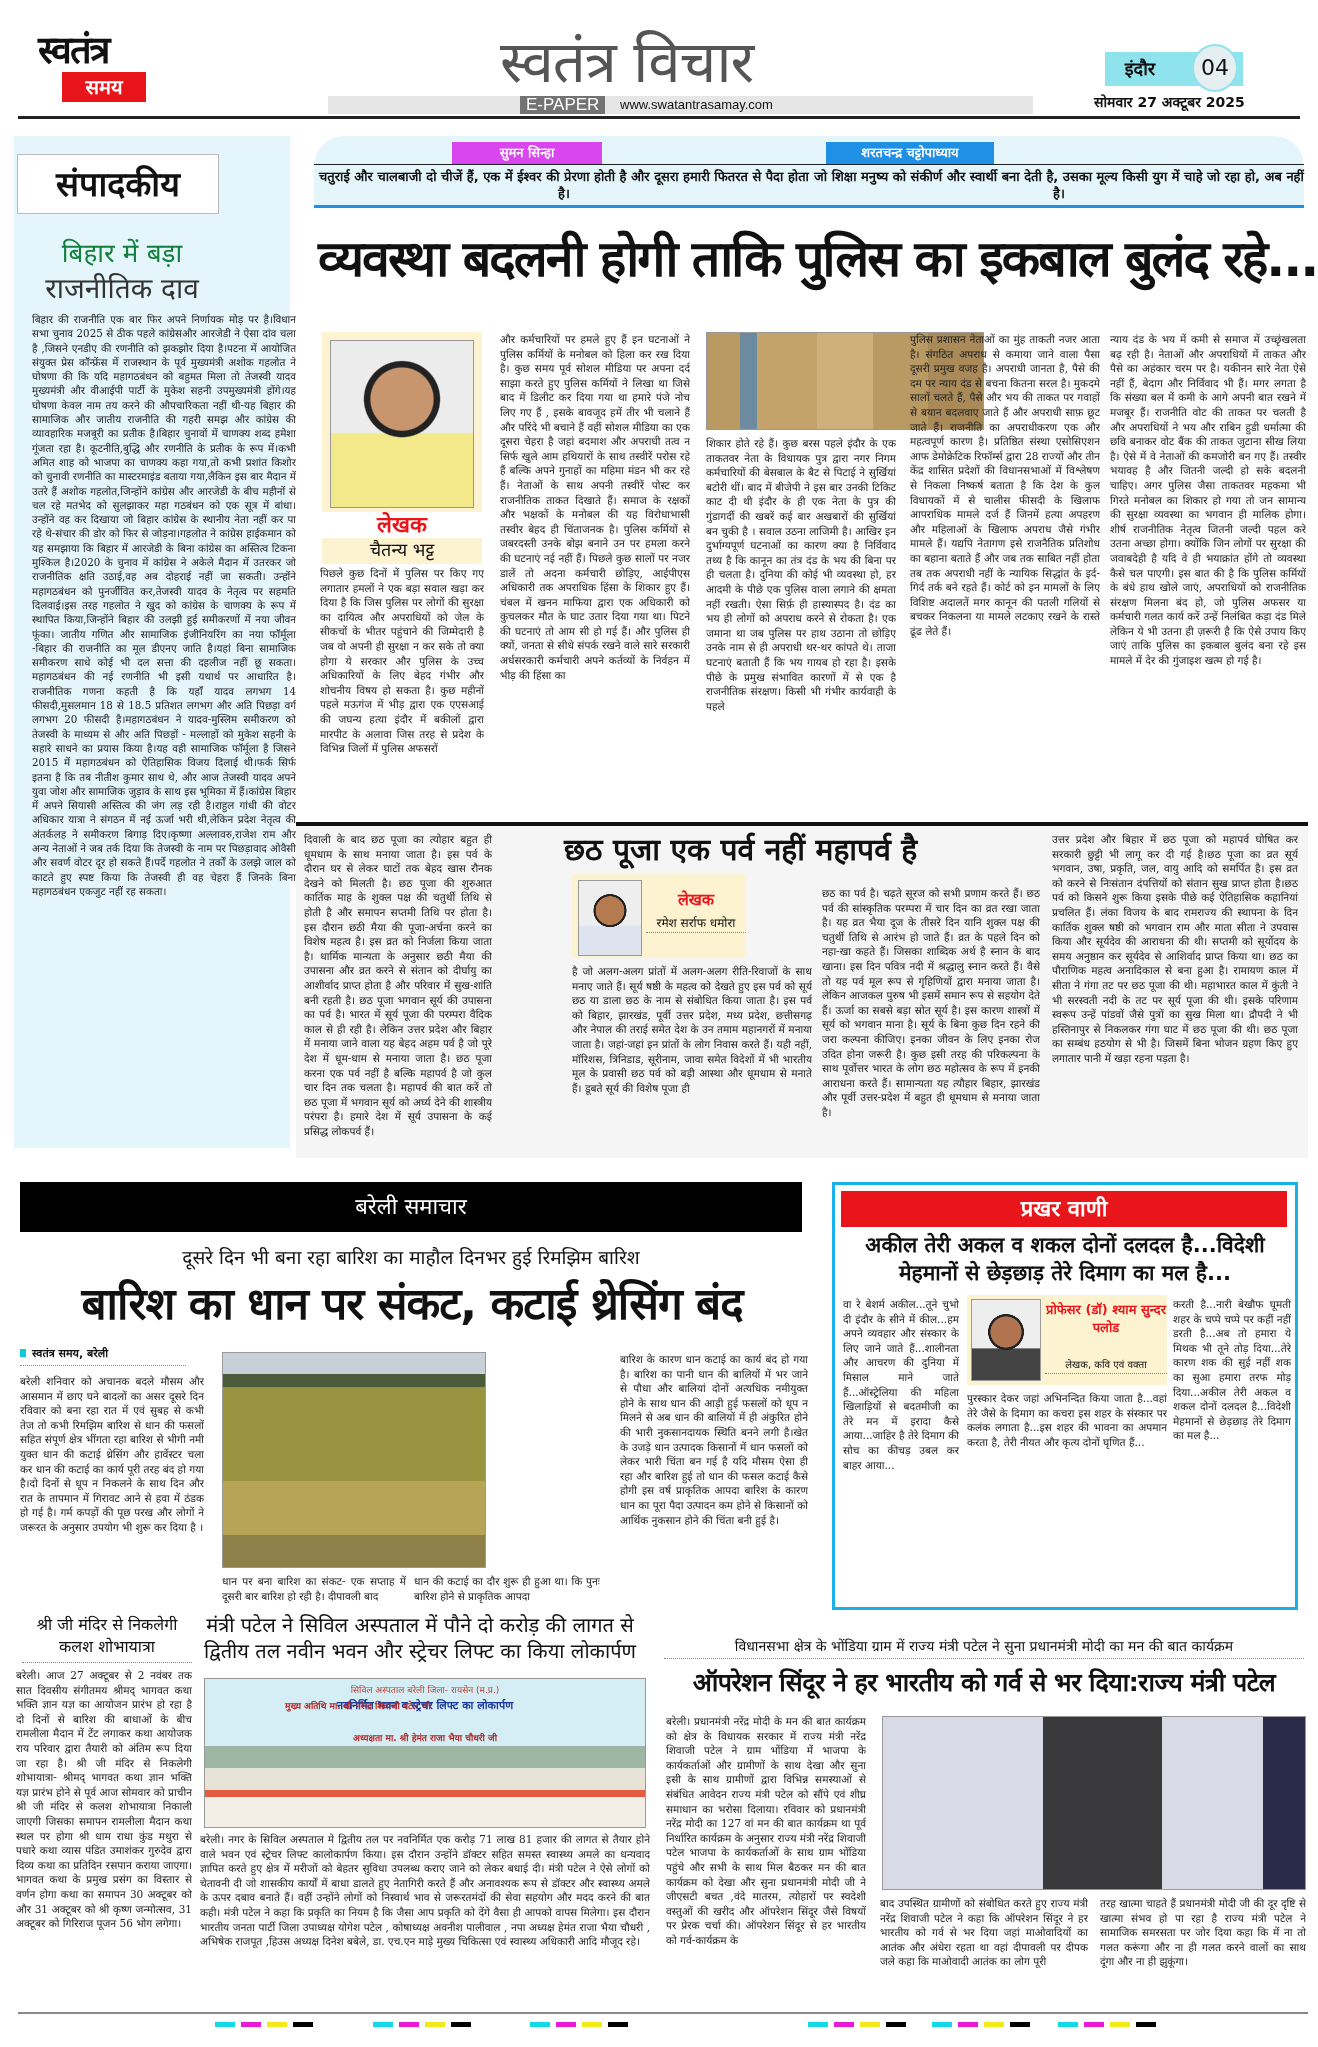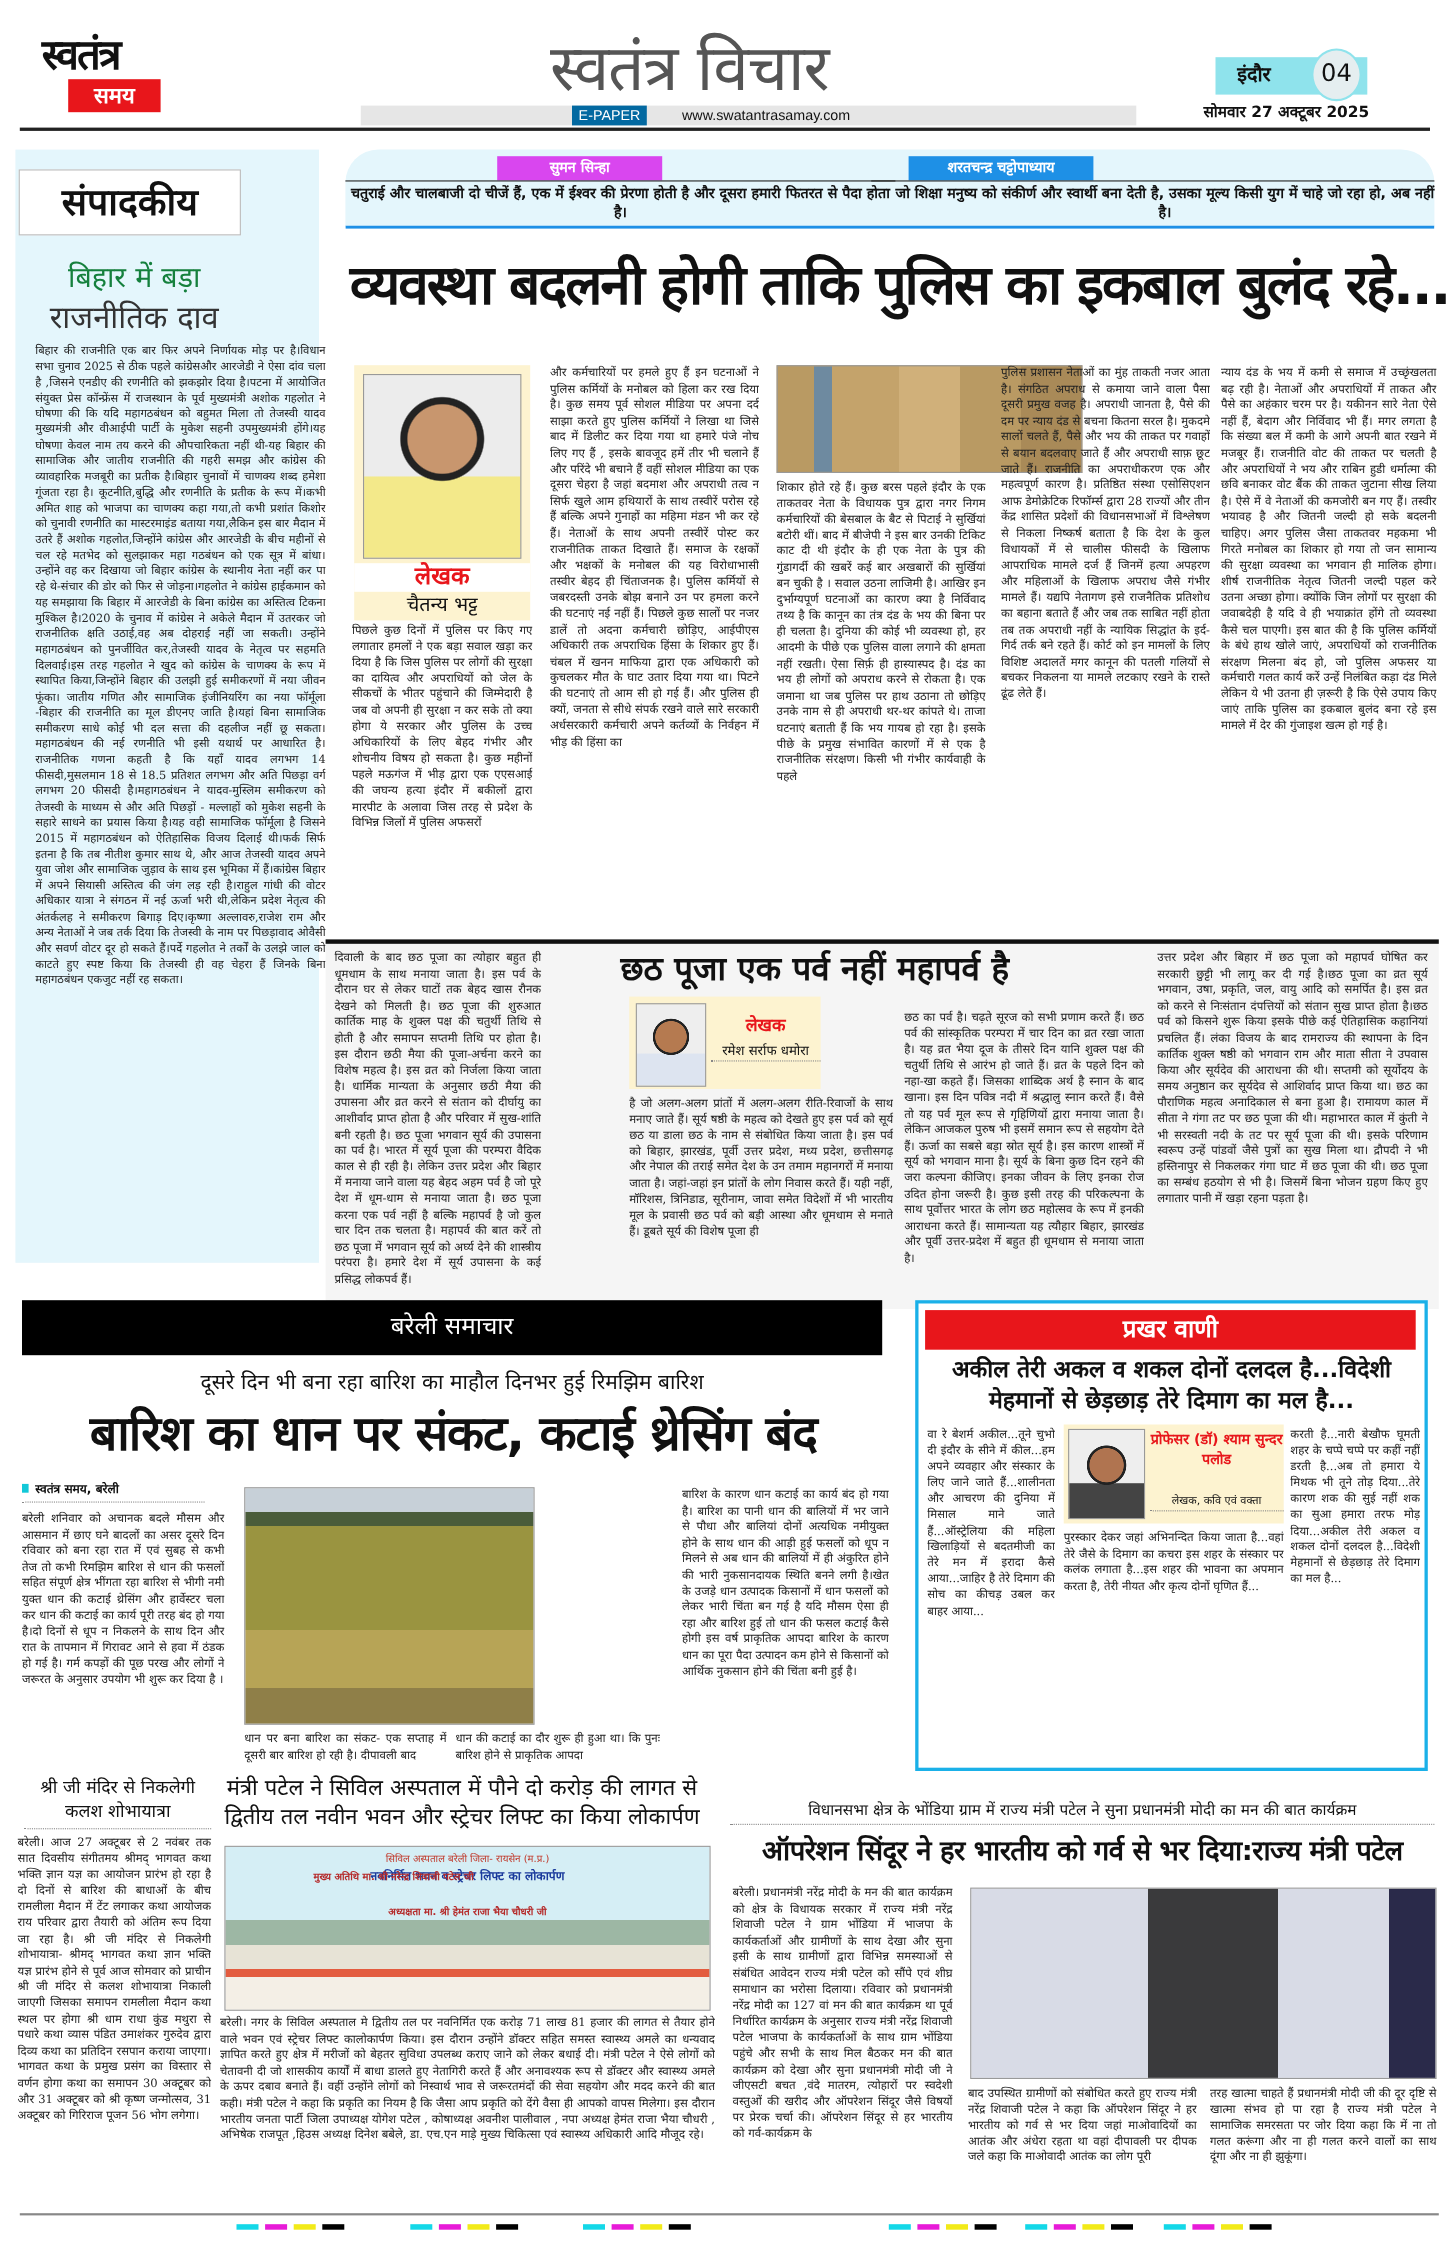--- a/index.html
+++ b/index.html
@@ -14,21 +14,21 @@
 </head>
 <body>
 
 <div class="abs" style="left:0;top:0;width:1318px;height:118px;">
   <div class="abs" style="left:38px;top:28px;width:90px;">
     <div style="font-family:'DejaVu Serif',serif;font-weight:bold;font-size:38px;line-height:44px;color:#111;letter-spacing:-2px">स्वतंत्र</div>
     <div style="margin-left:24px;width:84px;background:#e8161b;color:#fff;font-weight:bold;font-size:20px;text-align:center;line-height:30px">समय</div>
   </div>
   <div class="abs" style="left:500px;top:30px;font-size:58px;color:#555;line-height:64px;letter-spacing:-1px">स्वतंत्र विचार</div>
   <div class="abs" style="left:328px;top:96px;width:705px;height:18px;background:#e6e6e6;"></div>
-  <div class="abs" style="left:520px;top:96px;height:18px;padding:0 6px;background:#0369a1;color:#fff;font-size:13px;line-height:18px;font-family:'Liberation Sans',sans-serif">E-PAPER</div>
+  <div class="abs" style="left:520px;top:96px;height:18px;padding:0 6px;background:#737373;color:#fff;font-size:17px;line-height:18px;font-family:'Liberation Sans',sans-serif">E-PAPER</div>
   <div class="abs" style="left:620px;top:96px;font-size:13px;line-height:18px;font-family:'Liberation Sans',sans-serif">www.swatantrasamay.com</div>
   <div class="abs" style="left:1105px;top:52px;width:138px;height:34px;background:#8fe3ec;"></div>
   <div class="abs" style="left:1105px;top:54px;width:70px;text-align:center;font-weight:bold;font-size:18px;line-height:30px">इंदौर</div>
   <div class="abs" style="left:1192px;top:44px;width:46px;height:48px;border-radius:50%;background:#e5eef0;border:2px solid #8fe3ec;font-weight:normal;font-size:22px;text-align:center;line-height:44px">04</div>
   <div class="abs" style="left:1094px;top:92px;font-weight:bold;font-size:14px;line-height:20px">सोमवार 27 अक्टूबर 2025</div>
   <div class="abs" style="left:18px;top:116px;width:1282px;height:3px;background:#222"></div>
 </div>
 
 <div class="abs" style="left:14px;top:136px;width:276px;height:1012px;background:#e4f6fc;">
   <div class="abs" style="left:3px;top:18px;width:202px;height:60px;background:#fff;border:1px solid #bbb;"></div>
@@ -53,21 +53,21 @@
   <div class="abs" style="left:0;top:180px;width:160px;text-align:center;color:#e8161b;font-weight:bold;font-size:22px;line-height:26px;background:#fff">लेखक</div>
   <div class="abs" style="left:0;top:206px;width:160px;text-align:center;font-size:18px;line-height:24px">चैतन्य भट्ट</div>
 </div>
 <div class="abs txt" style="left:320px;top:566px;width:164px;height:232px;overflow:hidden">पिछले कुछ दिनों में पुलिस पर किए गए लगातार हमलों ने एक बड़ा सवाल खड़ा कर दिया है कि जिस पुलिस पर लोगों की सुरक्षा का दायित्व और अपराधियों को जेल के सीकचों के भीतर पहुंचाने की जिम्मेदारी है जब वो अपनी ही सुरक्षा न कर सके तो क्या होगा ये सरकार और पुलिस के उच्च अधिकारियों के लिए बेहद गंभीर और शोचनीय विषय हो सकता है। कुछ महीनों पहले मऊगंज में भीड़ द्वारा एक एएसआई की जघन्य हत्या इंदौर में बकीलों द्वारा मारपीट के अलावा जिस तरह से प्रदेश के विभिन्न जिलों में पुलिस अफसरों</div>
 <div class="abs txt" style="left:500px;top:332px;width:190px;height:470px;overflow:hidden">और कर्मचारियों पर हमले हुए हैं इन घटनाओं ने पुलिस कर्मियों के मनोबल को हिला कर रख दिया है। कुछ समय पूर्व सोशल मीडिया पर अपना दर्द साझा करते हुए पुलिस कर्मियों ने लिखा था जिसे बाद में डिलीट कर दिया गया था हमारे पंजे नोच लिए गए हैं , इसके बावजूद हमें तीर भी चलाने हैं और परिंदे भी बचाने हैं वहीं सोशल मीडिया का एक दूसरा चेहरा है जहां बदमाश और अपराधी तत्व न सिर्फ खुले आम हथियारों के साथ तस्वीरें परोस रहे हैं बल्कि अपने गुनाहों का महिमा मंडन भी कर रहे हैं। नेताओं के साथ अपनी तस्वीरें पोस्ट कर राजनीतिक ताकत दिखाते हैं। समाज के रक्षकों और भक्षकों के मनोबल की यह विरोधाभासी तस्वीर बेहद ही चिंताजनक है। पुलिस कर्मियों से जबरदस्ती उनके बोझ बनाने उन पर हमला करने की घटनाएं नई नहीं हैं। पिछले कुछ सालों पर नजर डालें तो अदना कर्मचारी छोड़िए, आईपीएस अधिकारी तक अपराधिक हिंसा के शिकार हुए हैं। चंबल में खनन माफिया द्वारा एक अधिकारी को कुचलकर मौत के घाट उतार दिया गया था। पिटने की घटनाएं तो आम सी हो गई हैं। और पुलिस ही क्यों, जनता से सीधे संपर्क रखने वाले सारे सरकारी अर्धसरकारी कर्मचारी अपने कर्तव्यों के निर्वहन में भीड़ की हिंसा का</div>
 <div class="abs photo" style="left:706px;top:332px;width:278px;height:98px;background:linear-gradient(90deg,#b99a63 0 12%,#6e8aa0 12% 18%,#c4a36b 18% 40%,#d0b07a 40% 60%,#b99a63 60% 80%,#a98a58 80%),#b99a63"></div>
 <div class="abs txt" style="left:706px;top:436px;width:190px;height:366px;overflow:hidden">शिकार होते रहे हैं। कुछ बरस पहले इंदौर के एक ताकतवर नेता के विधायक पुत्र द्वारा नगर निगम कर्मचारियों की बेसबाल के बैट से पिटाई ने सुर्खियां बटोरी थीं। बाद में बीजेपी ने इस बार उनकी टिकिट काट दी थी इंदौर के ही एक नेता के पुत्र की गुंडागर्दी की खबरें कई बार अखबारों की सुर्खियां बन चुकी है । सवाल उठना लाजिमी है। आखिर इन दुर्भाग्यपूर्ण घटनाओं का कारण क्या है निर्विवाद तथ्य है कि कानून का तंत्र दंड के भय की बिना पर ही चलता है। दुनिया की कोई भी व्यवस्था हो, हर आदमी के पीछे एक पुलिस वाला लगाने की क्षमता नहीं रखती। ऐसा सिर्फ़ ही हास्यास्पद है। दंड का भय ही लोगों को अपराध करने से रोकता है। एक जमाना था जब पुलिस पर हाथ उठाना तो छोड़िए उनके नाम से ही अपराधी थर-थर कांपते थे। ताजा घटनाएं बताती हैं कि भय गायब हो रहा है। इसके पीछे के प्रमुख संभावित कारणों में से एक है राजनीतिक संरक्षण। किसी भी गंभीर कार्यवाही के पहले</div>
 <div class="abs txt" style="left:910px;top:332px;width:190px;height:470px;overflow:hidden">पुलिस प्रशासन नेताओं का मुंह ताकती नजर आता है। संगठित अपराध से कमाया जाने वाला पैसा दूसरी प्रमुख वजह है। अपराधी जानता है, पैसे की दम पर न्याय दंड से बचना कितना सरल है। मुकदमे सालों चलते हैं, पैसे और भय की ताकत पर गवाहों से बयान बदलवाए जाते हैं और अपराधी साफ़ छूट जाते हैं। राजनीति का अपराधीकरण एक और महत्वपूर्ण कारण है। प्रतिष्ठित संस्था एसोसिएशन आफ डेमोक्रेटिक रिफॉर्म्स द्वारा 28 राज्यों और तीन केंद्र शासित प्रदेशों की विधानसभाओं में विश्लेषण से निकला निष्कर्ष बताता है कि देश के कुल विधायकों में से चालीस फीसदी के खिलाफ आपराधिक मामले दर्ज हैं जिनमें हत्या अपहरण और महिलाओं के खिलाफ अपराध जैसे गंभीर मामले हैं। यद्यपि नेतागण इसे राजनैतिक प्रतिशोध का बहाना बताते हैं और जब तक साबित नहीं होता तब तक अपराधी नहीं के न्यायिक सिद्धांत के इर्द-गिर्द तर्क बने रहते हैं। कोर्ट को इन मामलों के लिए विशिष्ट अदालतें मगर कानून की पतली गलियों से बचकर निकलना या मामले लटकाए रखने के रास्ते ढूंढ लेते हैं।</div>
 <div class="abs txt" style="left:1110px;top:332px;width:196px;height:470px;overflow:hidden">न्याय दंड के भय में कमी से समाज में उच्छृंखलता बढ़ रही है। नेताओं और अपराधियों में ताकत और पैसे का अहंकार चरम पर है। यकीनन सारे नेता ऐसे नहीं हैं, बेदाग और निर्विवाद भी हैं। मगर लगता है कि संख्या बल में कमी के आगे अपनी बात रखने में मजबूर हैं। राजनीति वोट की ताकत पर चलती है और अपराधियों ने भय और राबिन हुडी धर्मात्मा की छवि बनाकर वोट बैंक की ताकत जुटाना सीख लिया है। ऐसे में वे नेताओं की कमजोरी बन गए हैं। तस्वीर भयावह है और जितनी जल्दी हो सके बदलनी चाहिए। अगर पुलिस जैसा ताकतवर महकमा भी गिरते मनोबल का शिकार हो गया तो जन सामान्य की सुरक्षा व्यवस्था का भगवान ही मालिक होगा। शीर्ष राजनीतिक नेतृत्व जितनी जल्दी पहल करे उतना अच्छा होगा। क्योंकि जिन लोगों पर सुरक्षा की जवाबदेही है यदि वे ही भयाक्रांत होंगे तो व्यवस्था कैसे चल पाएगी। इस बात की है कि पुलिस कर्मियों के बंधे हाथ खोले जाएं, अपराधियों को राजनीतिक संरक्षण मिलना बंद हो, जो पुलिस अफसर या कर्मचारी गलत कार्य करें उन्हें निलंबित कड़ा दंड मिले लेकिन ये भी उतना ही ज़रूरी है कि ऐसे उपाय किए जाएं ताकि पुलिस का इकबाल बुलंद बना रहे इस मामले में देर की गुंजाइश खत्म हो गई है।</div>
 
-<div class="abs" style="left:296px;top:822px;width:1012px;height:336px;background:#f5f5f5;border-top:4px solid #111;margin-top:32px;">
+<div class="abs" style="left:296px;top:822px;width:1012px;height:336px;background:#f5f5f5;border-top:4px solid #111;">
   <div class="abs txt" style="left:8px;top:6px;width:188px;height:324px;overflow:hidden">दिवाली के बाद छठ पूजा का त्योहार बहुत ही धूमधाम के साथ मनाया जाता है। इस पर्व के दौरान घर से लेकर घाटों तक बेहद खास रौनक देखने को मिलती है। छठ पूजा की शुरुआत कार्तिक माह के शुक्ल पक्ष की चतुर्थी तिथि से होती है और समापन सप्तमी तिथि पर होता है। इस दौरान छठी मैया की पूजा-अर्चना करने का विशेष महत्व है। इस व्रत को निर्जला किया जाता है। धार्मिक मान्यता के अनुसार छठी मैया की उपासना और व्रत करने से संतान को दीर्घायु का आशीर्वाद प्राप्त होता है और परिवार में सुख-शांति बनी रहती है। छठ पूजा भगवान सूर्य की उपासना का पर्व है। भारत में सूर्य पूजा की परम्परा वैदिक काल से ही रही है। लेकिन उत्तर प्रदेश और बिहार में मनाया जाने वाला यह बेहद अहम पर्व है जो पूरे देश में धूम-धाम से मनाया जाता है। छठ पूजा करना एक पर्व नहीं है बल्कि महापर्व है जो कुल चार दिन तक चलता है। महापर्व की बात करें तो छठ पूजा में भगवान सूर्य को अर्घ्य देने की शास्त्रीय परंपरा है। हमारे देश में सूर्य उपासना के कई प्रसिद्ध लोकपर्व हैं।</div>
   <div class="abs hl" style="left:268px;top:2px;width:450px;font-size:30px;line-height:44px;white-space:nowrap">छठ पूजा एक पर्व नहीं महापर्व है</div>
   <div class="abs" style="left:276px;top:48px;width:174px;height:84px;background:#fdf3d0;">
     <div class="abs photo" style="left:6px;top:6px;width:64px;height:76px;background:radial-gradient(circle at 50% 40%,#b57a50 0 26%,#222 27% 30%,transparent 31%),linear-gradient(#eee 60%,#dde4f0 61%)"></div>
     <div class="abs" style="left:74px;top:16px;width:100px;text-align:center;color:#e8161b;font-weight:bold;font-size:16px;line-height:20px">लेखक</div>
     <div class="abs" style="left:74px;top:40px;width:100px;text-align:center;font-size:12px;line-height:18px;border-bottom:1px dotted #888">रमेश सर्राफ धमोरा</div>
   </div>
   <div class="abs txt" style="left:276px;top:138px;width:240px;height:192px;overflow:hidden">है जो अलग-अलग प्रांतों में अलग-अलग रीति-रिवाजों के साथ मनाए जाते हैं। सूर्य षष्ठी के महत्व को देखते हुए इस पर्व को सूर्य छठ या डाला छठ के नाम से संबोधित किया जाता है। इस पर्व को बिहार, झारखंड, पूर्वी उत्तर प्रदेश, मध्य प्रदेश, छत्तीसगढ़ और नेपाल की तराई समेत देश के उन तमाम महानगरों में मनाया जाता है। जहां-जहां इन प्रांतों के लोग निवास करते हैं। यही नहीं, मॉरिशस, त्रिनिडाड, सूरीनाम, जावा समेत विदेशों में भी भारतीय मूल के प्रवासी छठ पर्व को बड़ी आस्था और धूमधाम से मनाते हैं। डूबते सूर्य की विशेष पूजा ही</div>
   <div class="abs txt" style="left:526px;top:60px;width:218px;height:270px;overflow:hidden">छठ का पर्व है। चढ़ते सूरज को सभी प्रणाम करते हैं। छठ पर्व की सांस्कृतिक परम्परा में चार दिन का व्रत रखा जाता है। यह व्रत भैया दूज के तीसरे दिन यानि शुक्ल पक्ष की चतुर्थी तिथि से आरंभ हो जाते हैं। व्रत के पहले दिन को नहा-खा कहते हैं। जिसका शाब्दिक अर्थ है स्नान के बाद खाना। इस दिन पवित्र नदी में श्रद्धालु स्नान करते हैं। वैसे तो यह पर्व मूल रूप से गृहिणियों द्वारा मनाया जाता है। लेकिन आजकल पुरुष भी इसमें समान रूप से सहयोग देते हैं। ऊर्जा का सबसे बड़ा स्रोत सूर्य है। इस कारण शास्त्रों में सूर्य को भगवान माना है। सूर्य के बिना कुछ दिन रहने की जरा कल्पना कीजिए। इनका जीवन के लिए इनका रोज उदित होना जरूरी है। कुछ इसी तरह की परिकल्पना के साथ पूर्वोत्तर भारत के लोग छठ महोत्सव के रूप में इनकी आराधना करते हैं। सामान्यता यह त्यौहार बिहार, झारखंड और पूर्वी उत्तर-प्रदेश में बहुत ही धूमधाम से मनाया जाता है।</div>
   <div class="abs txt" style="left:756px;top:6px;width:246px;height:324px;overflow:hidden">उत्तर प्रदेश और बिहार में छठ पूजा को महापर्व घोषित कर सरकारी छुट्टी भी लागू कर दी गई है।छठ पूजा का व्रत सूर्य भगवान, उषा, प्रकृति, जल, वायु आदि को समर्पित है। इस व्रत को करने से निःसंतान दंपत्तियों को संतान सुख प्राप्त होता है।छठ पर्व को किसने शुरू किया इसके पीछे कई ऐतिहासिक कहानियां प्रचलित हैं। लंका विजय के बाद रामराज्य की स्थापना के दिन कार्तिक शुक्ल षष्ठी को भगवान राम और माता सीता ने उपवास किया और सूर्यदेव की आराधना की थी। सप्तमी को सूर्योदय के समय अनुष्ठान कर सूर्यदेव से आशिर्वाद प्राप्त किया था। छठ का पौराणिक महत्व अनादिकाल से बना हुआ है। रामायण काल में सीता ने गंगा तट पर छठ पूजा की थी। महाभारत काल में कुंती ने भी सरस्वती नदी के तट पर सूर्य पूजा की थी। इसके परिणाम स्वरूप उन्हें पांडवों जैसे पुत्रों का सुख मिला था। द्रौपदी ने भी हस्तिनापुर से निकलकर गंगा घाट में छठ पूजा की थी। छठ पूजा का सम्बंध हठयोग से भी है। जिसमें बिना भोजन ग्रहण किए हुए लगातार पानी में खड़ा रहना पड़ता है।</div>

